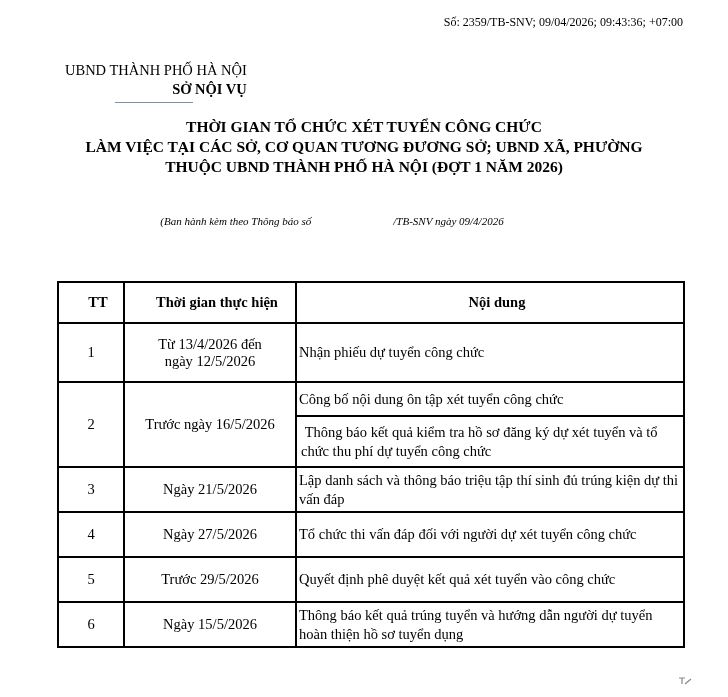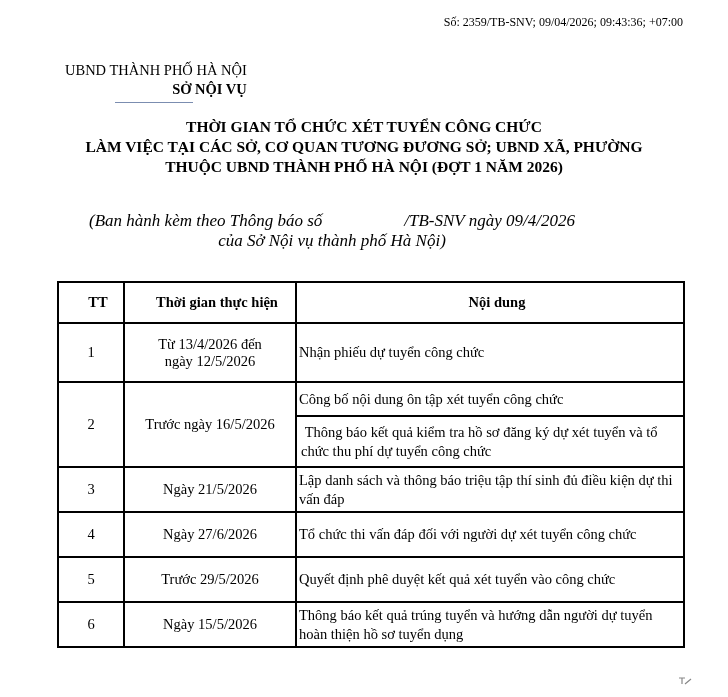--- a/index.html
+++ b/index.html
@@ -19,21 +19,21 @@
   .org .l2 { display: block; font-weight: bold; margin-top: 2px; }
   .org .rule {
     display: block; width: 78px; height: 1px; background: #7b8db0;
     margin: 4px auto 0 auto; position: relative; left: -2px;
   }
   .titles { position: absolute; left: 0; width: 728px; top: 117px; text-align: center; }
   .titles .appendix { font-weight: bold; font-size: 15px; margin-bottom: 9px; }
   .titles .heading { font-weight: bold; font-size: 15.5px; line-height: 20px; }
   .sub {
     position: absolute; left: 0; width: 664px; top: 211px; text-align: center;
-    font-style: italic; font-size: 17px; line-height: 20px;
+    font-style: italic; font-size: 11px; line-height: 20px;
   }
   .sub .gap { display: inline-block; width: 82px; }
   table.sched {
     position: absolute; left: 57px; top: 281px;
     width: 628px; border-collapse: collapse; font-size: 14.5px;
   }
   table.sched td, table.sched th {
     border: 2px solid #000; padding: 0 2px; vertical-align: middle;
   }
   table.sched th { font-weight: bold; height: 39px; padding-left: 16px; }
@@ -63,21 +63,20 @@
 <div class="titles">
   <div class="heading">THỜI GIAN TỔ CHỨC XÉT TUYỂN CÔNG CHỨC</div>
   <div class="heading">LÀM VIỆC TẠI CÁC SỞ, CƠ QUAN TƯƠNG ĐƯƠNG SỞ; UBND XÃ, PHƯỜNG</div>
   <div class="heading">THUỘC UBND THÀNH PHỐ HÀ NỘI (ĐỢT 1 NĂM 2026)</div>
 </div>
 
 <div class="sub">
   <div>
     <span>(Ban hành kèm theo Thông báo số</span><span class="gap"></span><span>/TB-SNV ngày  09/4/2026</span>
   </div>
-  <div>của Sở Nội vụ thành phố Hà Nội)</div>
 </div>
 
 <table class="sched">
   <tbody>
       <tr>
     <th class="c-tt">TT</th>
     <th class="c-time">Thời gian thực hiện</th>
     <th>Nội dung</th>
   </tr>
   <tr class="r1">
@@ -92,25 +91,25 @@
     <td class="c-tt" rowspan="2">2</td>
     <td class="c-time" rowspan="2" style="padding:12px;white-space:nowrap;">Trước ngày 16/5/2026</td>
     <td class="c-content">Công bố nội dung ôn tập xét tuyển công chức</td>
   </tr>
   <tr class="r2b">
     <td class="c-content indent" style="white-space:pre-wrap;"> Thông báo kết quả kiểm tra hồ sơ đăng ký dự xét tuyển và tổ chức thu phí dự tuyển công chức</td>
   </tr>
   <tr class="r3">
     <td class="c-tt">3</td>
     <td class="c-time">Ngày 21/5/2026</td>
-    <td class="c-content">Lập danh sách và thông báo triệu tập thí sinh đủ điều kiện dự thi vấn đáp</td>
+    <td class="c-content">Lập danh sách và thông báo triệu tập thí sinh đủ trúng kiện dự thi vấn đáp</td>
   </tr>
   <tr class="r4">
     <td class="c-tt">4</td>
-    <td class="c-time">Ngày 27/6/2026</td>
+    <td class="c-time">Ngày 27/5/2026</td>
     <td class="c-content">Tổ chức thi vấn đáp đối với người dự xét tuyển công chức</td>
   </tr>
   <tr class="r5">
     <td class="c-tt">5</td>
     <td class="c-time">Trước 29/5/2026</td>
     <td class="c-content">Quyết định phê duyệt kết quả xét tuyển vào công chức</td>
   </tr>
   <tr class="r6">
     <td class="c-tt">6</td>
     <td class="c-time">Ngày 15/5/2026</td>

